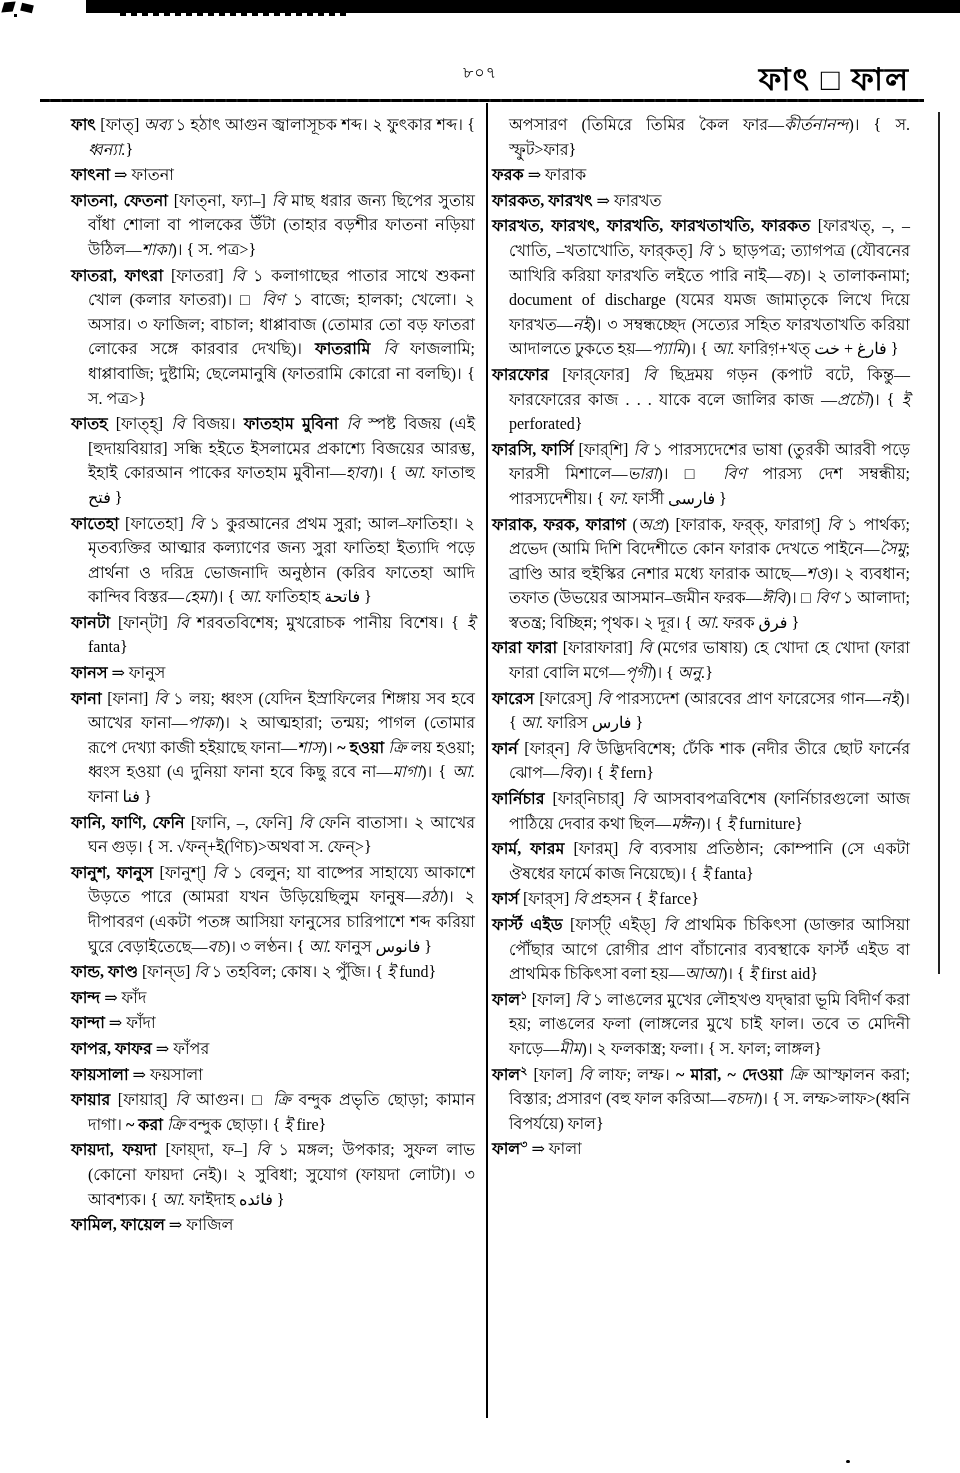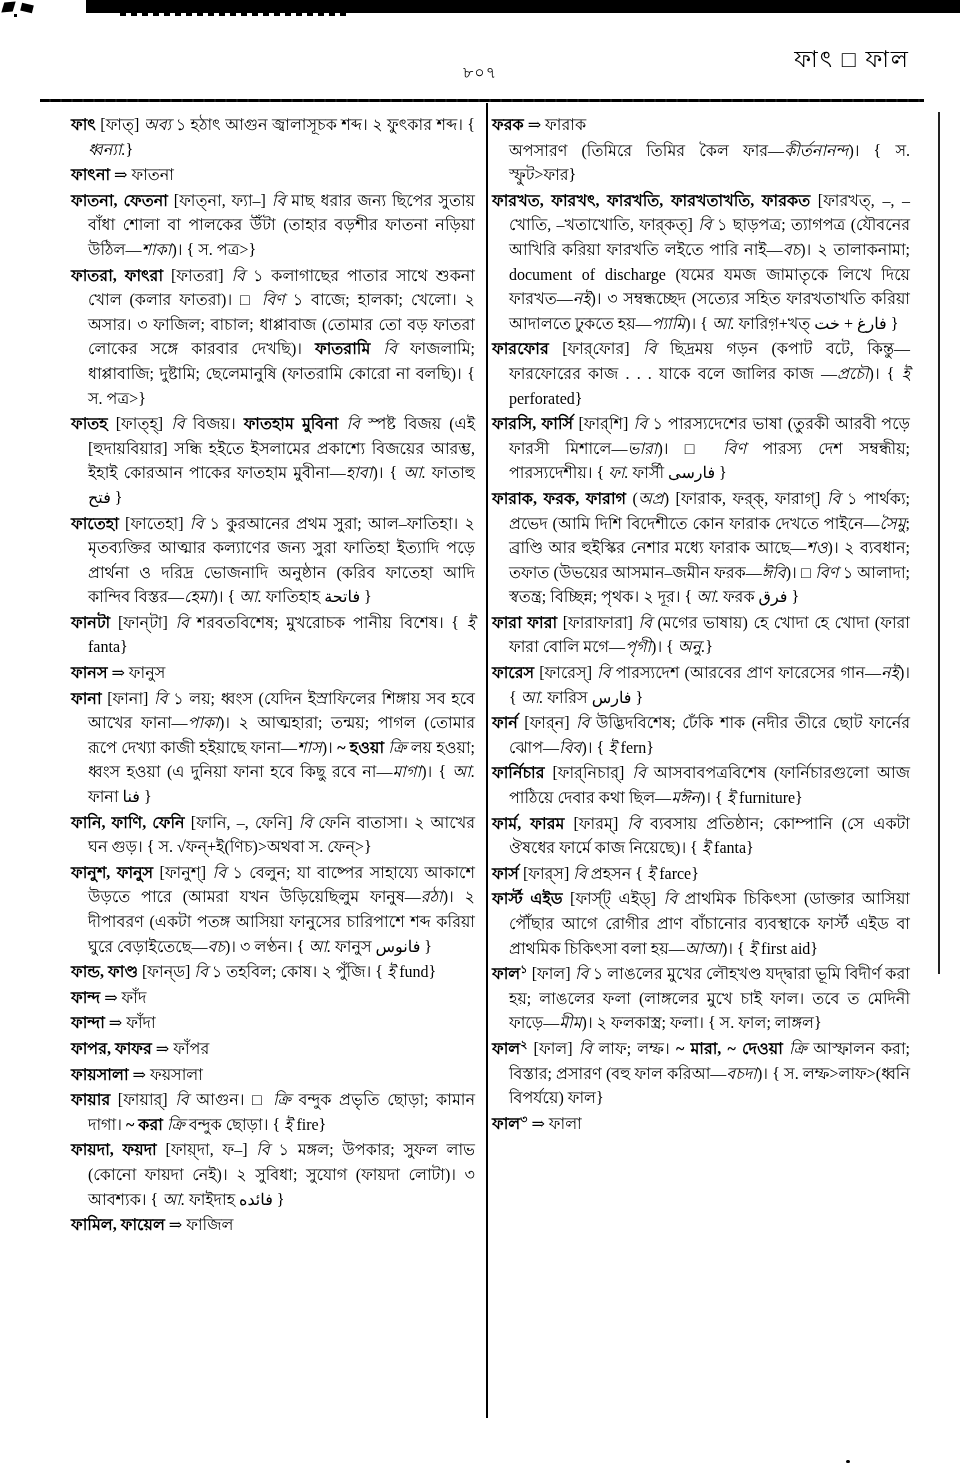--- a/index.html
+++ b/index.html
@@ -19,22 +19,22 @@
   .mark2 { position: absolute; left: 21px; top: 4px; width: 12px; height: 8px; background:#000; transform: rotate(14deg); }
   .dot1 { position: absolute; left: 14px; top: 14px; width: 3px; height: 3px; background:#000; }
   .dot2 { position: absolute; left: 846px; top: 1460px; width: 4px; height: 3px; background:#000; border-radius: 2px; }
 
   
   .pagenum {
     position: absolute; top: 60px; left: 0; width: 960px;
     text-align: center; font-size: 16px; letter-spacing: 1px;
   }
   .guide {
-    position: absolute; top: 41px; right: 50px;
-    font-size: 23px; font-weight: normal; letter-spacing: 2px;
+    position: absolute; top: 55px; right: 50px;
+    font-size: 31px; font-weight: bold; letter-spacing: 2px;
   }
   .rule {
     position: absolute; top: 99px; left: 40px; width: 884px; height: 3px;
     background: repeating-linear-gradient(90deg, #000 0 9px, #1a1a1a 9px 11px);
   }
 
   
   .col {
     position: absolute; top: 112px;
     font-size: 16px; line-height: 24.6px;
@@ -90,22 +90,23 @@
       <div class="entry"><span class="hw">ফান্দ</span><span> ⇒ ফাঁদ</span></div>
       <div class="entry"><span class="hw">ফান্দা</span><span> ⇒ ফাঁদা</span></div>
       <div class="entry"><span class="hw">ফাপর, ফাফর</span><span> ⇒ ফাঁপর</span></div>
       <div class="entry"><span class="hw">ফায়সালা</span><span> ⇒ ফয়সালা</span></div>
       <div class="entry"><span class="hw">ফায়ার</span><span> [ফায়ার্] </span><span class="it">বি</span><span> আগুন। □ </span><span class="it">ক্রি</span><span> বন্দুক প্রভৃতি ছোড়া; কামান দাগা। </span><span class="hw">~ করা</span><span> </span><span class="it">ক্রি</span><span> বন্দুক ছোড়া। { </span><span class="it">ই</span><span> fire}</span></div>
       <div class="entry"><span class="hw">ফায়দা, ফয়দা</span><span> [ফায়্‌দা, ফ–] </span><span class="it">বি</span><span> ১ মঙ্গল; উপকার; সুফল লাভ (কোনো ফায়দা নেই)। ২ সুবিধা; সুযোগ (ফায়দা লোটা)। ৩ আবশ্যক। { </span><span class="it">আ.</span><span> ফাইদাহ فائده }</span></div>
       <div class="entry"><span class="hw">ফামিল, ফায়েল</span><span> ⇒ ফাজিল</span></div>
     </div>
   <div class="divider"></div>
   <div class="col col2">
+      <div class="entry cont"><span>অপসারণ (তিমিরে তিমির কৈল ফার—</span><span class="it">কীর্তনানন্দ</span><span>)। { স. স্ফুট&gt;ফার}</span></div>
       <div class="entry"><span class="hw">ফরক</span><span> ⇒ ফারাক</span></div>
-      <div class="entry cont"><span>অপসারণ (তিমিরে তিমির কৈল ফার—</span><span class="it">কীর্তনানন্দ</span><span>)। { স. স্ফুট&gt;ফার}</span></div>
+      <div class="entry"><span class="hw">ফারকত, ফারখৎ</span><span> ⇒ ফারখত</span></div>
       <div class="entry"><span class="hw">ফারখত, ফারখৎ, ফারখতি, ফারখতাখতি, ফারকত</span><span> [ফারখত্, –, –খোতি, –খতাখোতি, ফার্‌কত্] </span><span class="it">বি</span><span> ১ ছাড়পত্র; ত্যাগপত্র (যৌবনের আখিরি করিয়া ফারখতি লইতে পারি নাই—</span><span class="it">বচ</span><span>)। ২ তালাকনামা; document of discharge (যমের যমজ জামাতৃকে লিখে দিয়ে ফারখত—</span><span class="it">নই</span><span>)। ৩ সম্বন্ধচ্ছেদ (সত্যের সহিত ফারখতাখতি করিয়া আদালতে ঢুকতে হয়—</span><span class="it">প্যামি</span><span>)। { </span><span class="it">আ.</span><span> ফারিগ়+খত্ فارغ + خت }</span></div>
       <div class="entry"><span class="hw">ফারফোর</span><span> [ফার্‌ফোর] </span><span class="it">বি</span><span> ছিদ্রময় গড়ন (কপাট বটে, কিন্তু—ফারফোরের কাজ . . . যাকে বলে জালির কাজ —</span><span class="it">প্রচৌ</span><span>)। { </span><span class="it">ই</span><span> perforated}</span></div>
       <div class="entry"><span class="hw">ফারসি, ফার্সি</span><span> [ফার্‌শি] </span><span class="it">বি</span><span> ১ পারস্যদেশের ভাষা (তুরকী আরবী পড়ে ফারসী মিশালে—</span><span class="it">ভারা</span><span>)। □ </span><span class="it">বিণ</span><span> পারস্য দেশ সম্বন্ধীয়; পারস্যদেশীয়। { </span><span class="it">ফা.</span><span> ফার্সী فارسی }</span></div>
       <div class="entry"><span class="hw">ফারাক, ফরক, ফারাগ</span><span> (</span><span class="it">অপ্র</span><span>) [ফারাক, ফর্‌ক্, ফারাগ্] </span><span class="it">বি</span><span> ১ পার্থক্য; প্রভেদ (আমি দিশি বিদেশীতে কোন ফারাক দেখতে পাইনে—</span><span class="it">সৈমু</span><span>; ব্রাণ্ডি আর হুইস্কির নেশার মধ্যে ফারাক আছে—</span><span class="it">শও</span><span>)। ২ ব্যবধান; তফাত (উভয়ের আসমান–জমীন ফরক—</span><span class="it">ঈবি</span><span>)। □ </span><span class="it">বিণ</span><span> ১ আলাদা; স্বতন্ত্র; বিচ্ছিন্ন; পৃথক। ২ দূর। { </span><span class="it">আ.</span><span> ফরক فرق }</span></div>
       <div class="entry"><span class="hw">ফারা ফারা</span><span> [ফারাফারা] </span><span class="it">বি</span><span> (মগের ভাষায়) হে খোদা হে খোদা (ফারা ফারা বোলি মগে—</span><span class="it">পৃগী</span><span>)। { </span><span class="it">অনু.</span><span>}</span></div>
       <div class="entry"><span class="hw">ফারেস</span><span> [ফারেস্] </span><span class="it">বি</span><span> পারস্যদেশ (আরবের প্রাণ ফারেসের গান—</span><span class="it">নই</span><span>)। { </span><span class="it">আ.</span><span> ফারিস فارس }</span></div>
       <div class="entry"><span class="hw">ফার্ন</span><span> [ফার্‌ন] </span><span class="it">বি</span><span> উদ্ভিদবিশেষ; ঢেঁকি শাক (নদীর তীরে ছোট ফার্নের ঝোপ—</span><span class="it">বিব</span><span>)। { </span><span class="it">ই</span><span> fern}</span></div>
       <div class="entry"><span class="hw">ফার্নিচার</span><span> [ফার্‌নিচার্] </span><span class="it">বি</span><span> আসবাবপত্রবিশেষ (ফার্নিচারগুলো আজ পাঠিয়ে দেবার কথা ছিল—</span><span class="it">মঈন</span><span>)। { </span><span class="it">ই</span><span> furniture}</span></div>
       <div class="entry"><span class="hw">ফার্ম, ফারম</span><span> [ফারম্] </span><span class="it">বি</span><span> ব্যবসায় প্রতিষ্ঠান; কোম্পানি (সে একটা ঔষধের ফার্মে কাজ নিয়েছে)। { </span><span class="it">ই</span><span> fanta}</span></div>
       <div class="entry"><span class="hw">ফার্স</span><span> [ফার্‌স] </span><span class="it">বি</span><span> প্রহসন { </span><span class="it">ই</span><span> farce}</span></div>

